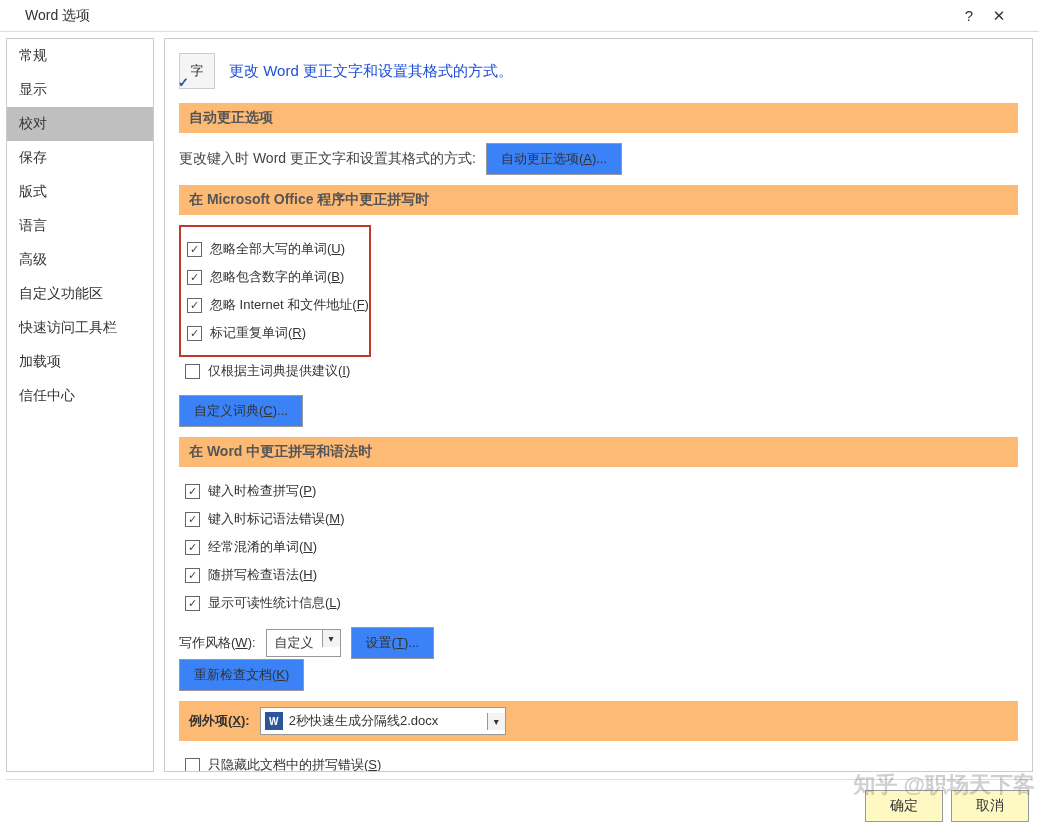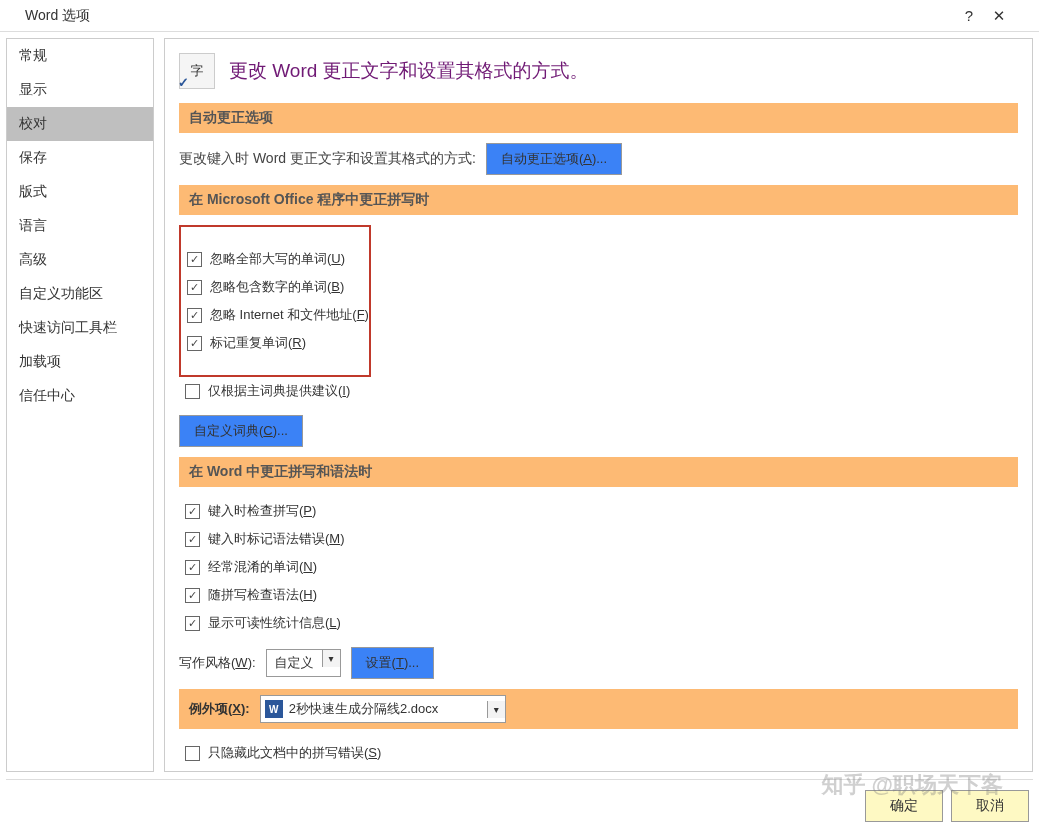--- a/index.html
+++ b/index.html
@@ -8,40 +8,40 @@
 .titlebar .title{flex:1;font-size:14px}
 .titlebar .btn{width:30px;text-align:center;font-size:15px;cursor:pointer}
 .main{display:flex;height:740px}
 .sidebar{width:148px;border:1px solid #ccc;margin:6px 0 0 6px;background:#fff;overflow:hidden}
 .sidebar .item{padding:8px 12px;cursor:pointer;font-size:14px}
 .sidebar .item.selected{background:#bfbfbf}
 .content{flex:1;margin:6px 6px 0 10px;border:1px solid #ccc;overflow-y:auto;padding:14px 14px 30px 14px}
 .hero{display:flex;align-items:center;gap:14px;margin-bottom:14px}
 .hero-icon{width:36px;height:36px;display:flex;align-items:center;justify-content:center;font-size:22px;border:1px solid #ccc;background:#f5f5f5;position:relative}
 .hero-icon::after{content:"✓";position:absolute;bottom:-2px;left:-2px;color:#2b579a;font-size:13px;font-weight:bold}
-.hero-text{font-size:19px;color:#701a75}
+.hero-text{font-size:15px;color:#1d4ed8}
 .section-header{background:#fdba74;padding:6px 10px;font-weight:bold;font-size:14px;color:#555;margin:10px 0}
 .row{display:flex;align-items:center;gap:10px;margin:0 0}
 .label-inline{color:#444;font-size:14px}
 .btn-std{border:1px solid #999;background:#3b82f6;padding:6px 14px;cursor:pointer;font-size:13px}
 .chk-row{display:flex;align-items:center;gap:8px;padding:5px 0 5px 6px;font-size:14px}
 .chk{width:15px;height:15px;border:1px solid #666;display:inline-flex;align-items:center;justify-content:center;cursor:pointer;font-size:11px;color:#444}
 .chk.checked::before{content:"✓"}
-.highlight-box{border:2px solid #c0392b;padding:18px 0;display:inline-block}
+.highlight-box{border:2px solid #c0392b;padding:8px 0;display:inline-block}
 .u{text-decoration:underline}
 .select-wrap{display:inline-flex;align-items:flex-start;border:1px solid #999}
 .select-wrap .sel-text{padding:4px 8px;min-width:54px}
 .select-wrap .sel-arrow{border-left:1px solid #999;padding:3px 6px;font-size:10px;background:#f3f3f3;cursor:pointer}
 .doc-select{display:inline-flex;align-items:center;border:1px solid #999;background:#fff}
 .doc-select .doc-icon{width:18px;height:18px;background:#2b579a;color:#fff;font-size:10px;display:flex;align-items:center;justify-content:center;margin:0 4px;font-weight:bold}
 .doc-select .doc-text{padding:4px 6px 4px 2px;min-width:200px}
 .doc-select .sel-arrow{border-left:1px solid #999;padding:3px 6px;font-size:10px;background:#f3f3f3;cursor:pointer}
 .footer{position:absolute;bottom:8px;right:10px;display:flex;gap:8px}
 .footer .fbtn{border:1px solid #999;background:#fef9c3;padding:6px 24px;cursor:pointer;font-size:14px}
-.watermark{position:absolute;right:36px;bottom:30px;font-size:22px;color:rgba(120,120,120,0.35);font-weight:bold;pointer-events:none}
+.watermark{position:absolute;right:4px;bottom:30px;font-size:22px;color:rgba(120,120,120,0.35);font-weight:bold;pointer-events:none}
 .sep-line{border-top:1px solid #ddd;position:absolute;left:6px;right:6px;bottom:50px}
 </style>
 </head>
 <body>
 
 <div class="titlebar">
   <div class="title">Word 选项</div>
   <div class="btn">?</div>
   <div class="btn">✕</div>
 </div>
@@ -131,20 +131,25 @@
         <span>写作风格(</span><span class="u">W</span><span>):</span>
       </span>
       <span class="select-wrap">
         <span class="sel-text">自定义</span>
         <span class="sel-arrow">▾</span>
       </span>
       <button class="btn-std">
         <span>设置(</span><span class="u">T</span><span>)...</span>
       </button>
     </div>
+    <div class="row">
+      <button class="btn-std">
+        <span>重新检查文档(</span><span class="u">K</span><span>)</span>
+      </button>
+    </div>
 
     <div class="section-header" style="display:flex;align-items:center;gap:10px">
       <span>
         <span>例外项(</span><span class="u">X</span><span>):</span>
       </span>
       <span class="doc-select" style="font-weight:normal;background:#fff">
         <span class="doc-icon">W</span>
         <span class="doc-text">2秒快速生成分隔线2.docx</span>
         <span class="sel-arrow">▾</span>
       </span>

